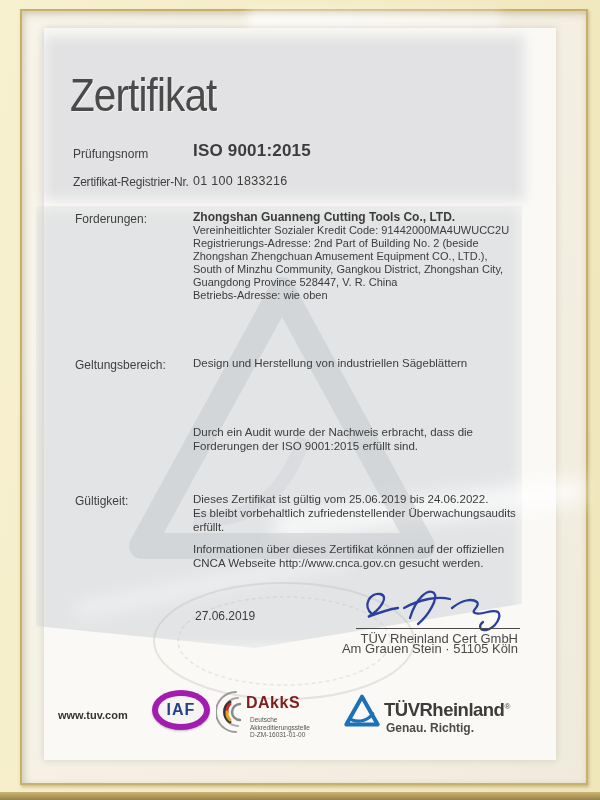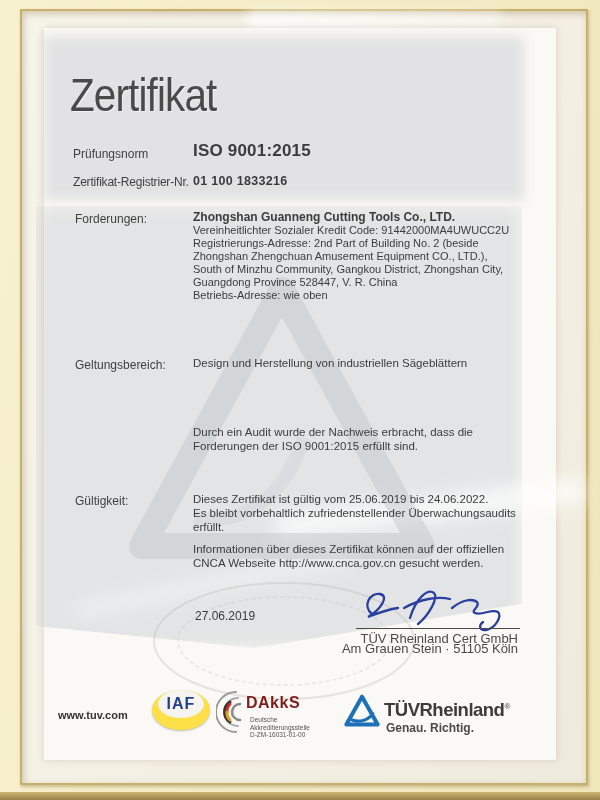--- a/index.html
+++ b/index.html
@@ -29,31 +29,31 @@
     background:rgba(255,255,255,.40);filter:blur(8px);transform:rotate(-11deg);}
   .watermark{position:absolute;left:70px;top:240px;width:340px;height:300px;opacity:.5;}
   .seal{position:absolute;left:95px;top:548px;width:290px;height:130px;opacity:.35;}
 
   .abs{position:absolute;white-space:nowrap;color:#3c3c3c;}
   .title{left:26px;top:44px;font-size:46px;line-height:46px;font-weight:400;color:#4a4a4a;
     transform:scaleX(.88);transform-origin:left;letter-spacing:-1px;
     text-shadow:1px 1px 1px rgba(255,255,255,.6);}
   .lbl{font-size:12px;color:#3f3f3f;}
   .val-big{font-size:17px;font-weight:700;letter-spacing:.2px;}
-  .val-bold{font-size:12.5px;font-weight:700;letter-spacing:.3px;}
+  .val-bold{font-size:12.5px;font-weight:400;letter-spacing:.3px;}
   .body-sm{font-size:11px;line-height:13.4px;}
   .body-md{font-size:11.5px;line-height:13.6px;}
   .company-name{font-size:12px;font-weight:700;line-height:13.4px;}
   .sig-line{position:absolute;left:312px;top:600px;width:164px;border-top:1.5px solid #4a4a4a;}
   .issuer{position:absolute;right:38px;top:606px;text-align:right;color:#4a4a4a;
     font-size:13px;line-height:10px;white-space:nowrap;}
   .website{left:14px;top:681px;font-size:11px;font-weight:700;color:#333;}
   
   .iaf{position:absolute;left:108px;top:662px;width:58px;height:40px;border-radius:50%;
-    background:#fde047;display:flex;justify-content:center;
+    background:#a21caf;display:flex;align-items:center;justify-content:center;
     box-shadow:0 1px 2px rgba(0,0,0,.25);}
   .iaf-inner{width:46px;height:28px;border-radius:50%;background:#f5f4f0;
     display:flex;align-items:center;justify-content:center;
     font-size:16px;font-weight:700;color:#22408c;letter-spacing:1px;}
   
   .dakks{position:absolute;left:172px;top:660px;width:130px;height:54px;}
   .dakks-arcs{position:absolute;left:0;top:0;width:42px;height:48px;}
   .dakks-name{position:absolute;left:30px;top:6px;font-size:16px;font-weight:700;color:#7f1d1d;letter-spacing:.5px;}
   .dakks-sub{position:absolute;left:34px;top:28px;font-size:6.5px;line-height:7.5px;color:#555;white-space:nowrap;}
   

